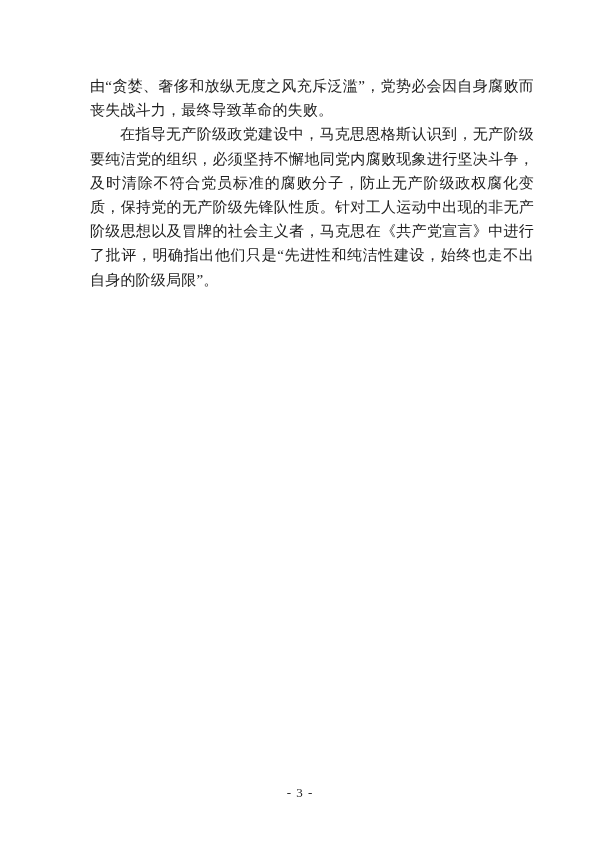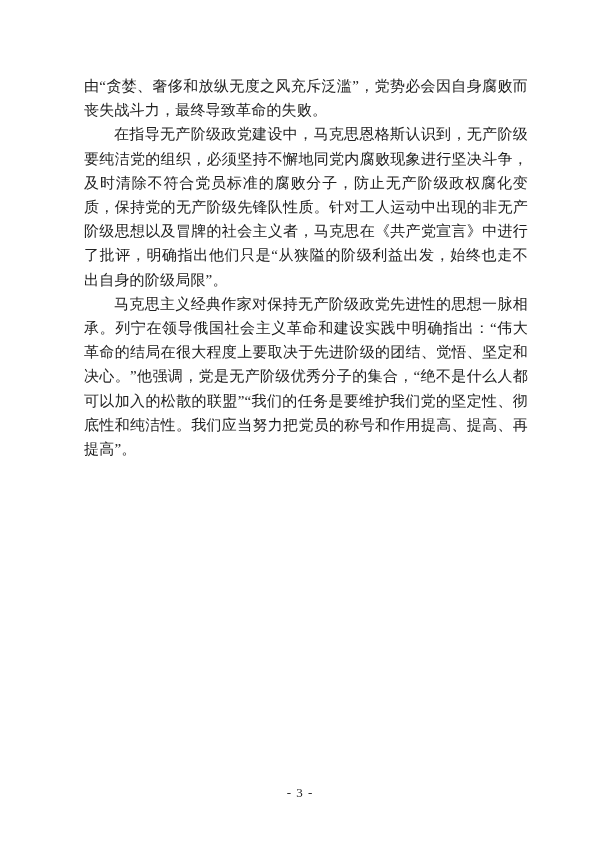--- a/index.html
+++ b/index.html
@@ -12,21 +12,21 @@
     width: 600px;
     height: 849px;
     background: #ffffff;
     font-family: "Liberation Serif", "DejaVu Serif", serif;
     color: #212121;
     overflow: hidden;
     box-sizing: border-box;
   }
   .content {
     position: absolute;
-    left: 84px;
+    left: 90px;
     top: 74px;
     width: 444px;
     text-align: justify;
     text-justify: inter-character;
   }
   .para {
     margin: 0;
     padding: 0;
     font-size: 15px;
     line-height: 24.2px;
@@ -49,19 +49,18 @@
     color: #212121;
     letter-spacing: 1px;
   }
 </style>
 </head>
 <body>
 
 <div class="page">
   <div class="content">
     <p class="para no-indent">由“贪婪、奢侈和放纵无度之风充斥泛滥”，党势必会因自身腐败而丧失战斗力，最终导致革命的失败。</p>
-    <p class="para">在指导无产阶级政党建设中，马克思恩格斯认识到，无产阶级要纯洁党的组织，必须坚持不懈地同党内腐败现象进行坚决斗争，及时清除不符合党员标准的腐败分子，防止无产阶级政权腐化变质，保持党的无产阶级先锋队性质。针对工人运动中出现的非无产阶级思想以及冒牌的社会主义者，马克思在《共产党宣言》中进行了批评，明确指出他们只是“从狭隘的阶级利益出发，始终也走不出自身的阶级局限”。</p>
-    <p class="para">马克思主义经典作家对保持无产阶级政党先进性的思想一脉相承。列宁在领导俄国社会主义革命和建设实践中明确指出：“伟大革命的结局在很大程度上要取决于先进阶级的团结、觉悟、坚定和决心。”他强调，党是无产阶级优秀分子的集合，“绝不是什么人都可以加入的松散的联盟”“我们的任务是要维护我们党的坚定性、彻底性和纯洁性。我们应当努力把党员的称号和作用提高、提高、再提高”。</p>
+    <p class="para">在指导无产阶级政党建设中，马克思恩格斯认识到，无产阶级要纯洁党的组织，必须坚持不懈地同党内腐败现象进行坚决斗争，及时清除不符合党员标准的腐败分子，防止无产阶级政权腐化变质，保持党的无产阶级先锋队性质。针对工人运动中出现的非无产阶级思想以及冒牌的社会主义者，马克思在《共产党宣言》中进行了批评，明确指出他们只是“先进性和纯洁性建设，始终也走不出自身的阶级局限”。</p>
   </div>
   <div class="footer">
     <span class="pagenum">- 3 -</span>
   </div>
 </div>
 
 </body></html>

